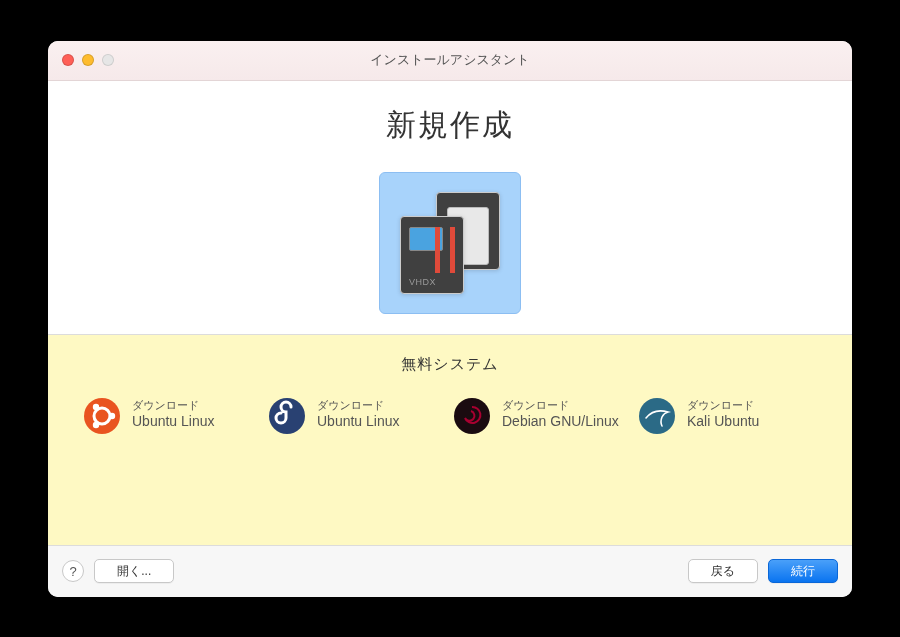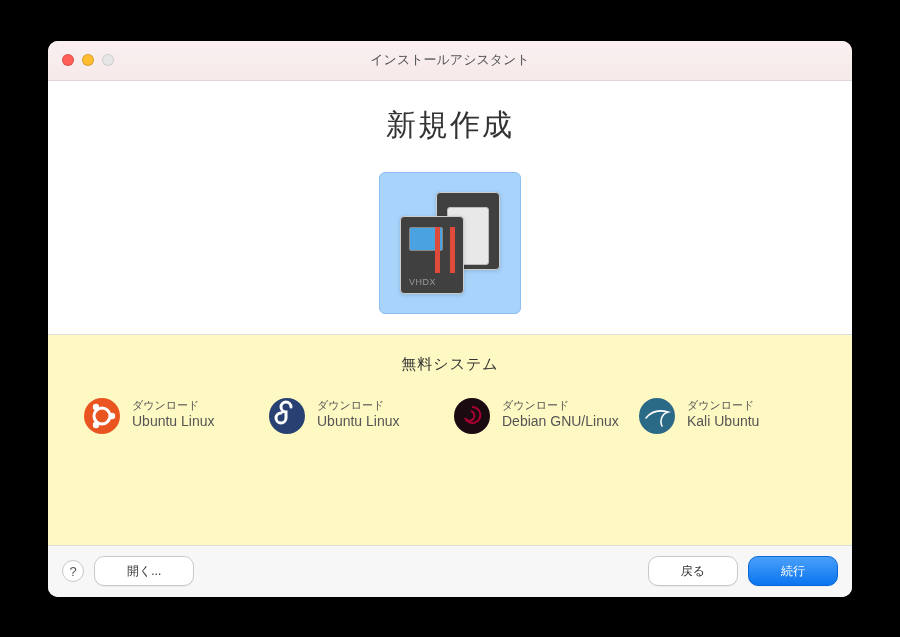--- a/index.html
+++ b/index.html
@@ -170,25 +170,25 @@
       height: 52px;
       background: #f7f7f7;
       border-top: 1px solid #dcdcdc;
       display: flex;
       align-items: center;
       padding: 0 14px;
       gap: 10px;
     }
     .spacer { flex: 1; }
     .btn {
-      height: 30px;
-      padding: 0 32px;
+      height: 24px;
+      padding: 0 22px;
       background: #fff;
       border: 1px solid #c8c8c8;
-      border-radius: 10px;
+      border-radius: 5px;
       font-size: 12px;
       color: #333;
       cursor: pointer;
       box-shadow: 0 1px 0 rgba(0,0,0,0.04);
     }
     .btn.primary {
       background: linear-gradient(#4aa0f9, #0a74f0);
       color: #fff;
       border: 1px solid #0a67d8;
     }

